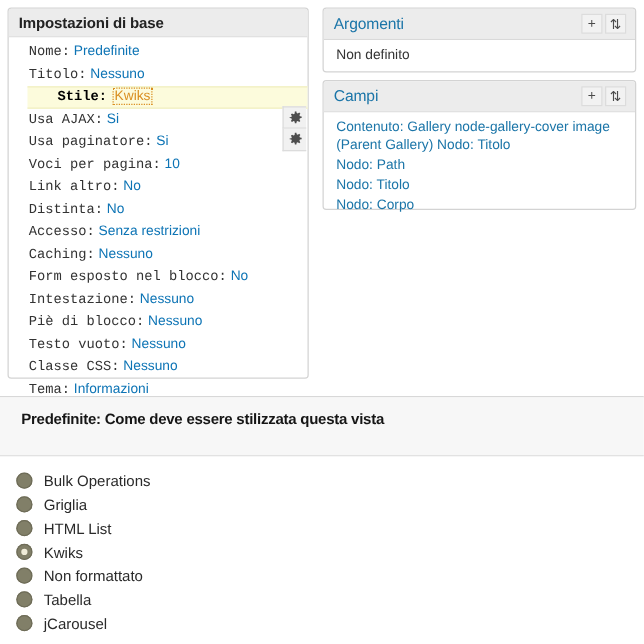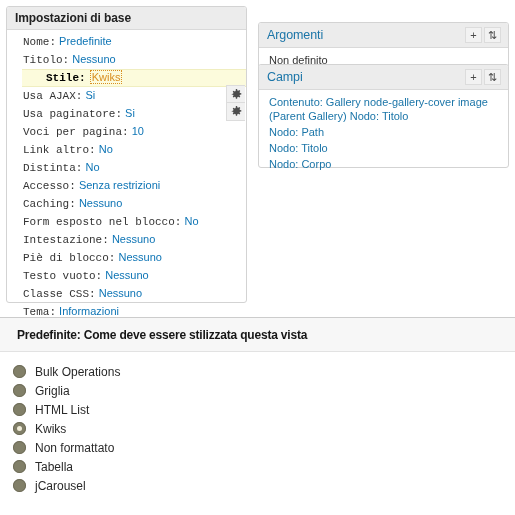--- a/index.html
+++ b/index.html
@@ -124,21 +124,21 @@
     justify-content: center;
     cursor: pointer;
   }
   .gear-btn + .gear-btn {
     border-top: none;
   }
 
   
   #panel-arguments {
     left: 258px;
-    top: 22px;
+    top: 6px;
     width: 251px;
     height: 52px;
   }
   #panel-fields {
     left: 258px;
     top: 64px;
     width: 251px;
     height: 104px;
   }
   .head-actions {
@@ -186,21 +186,21 @@
     position: absolute;
     left: 0;
     top: 318px;
     width: 515px;
     height: 197px;
     background: #ffffff;
   }
   #form-header {
     background: #f7f7f7;
     border-bottom: 1px solid #e2e2e2;
-    padding: 10px 0 9px 17px;
+    padding: 10px 0 22px 17px;
     font-size: 12px;
     font-weight: bold;
     color: #161616;
     letter-spacing: -0.2px;
   }
   #radio-list {
     padding: 11px 0 0 0;
   }
   .radio-row {
     display: flex;

